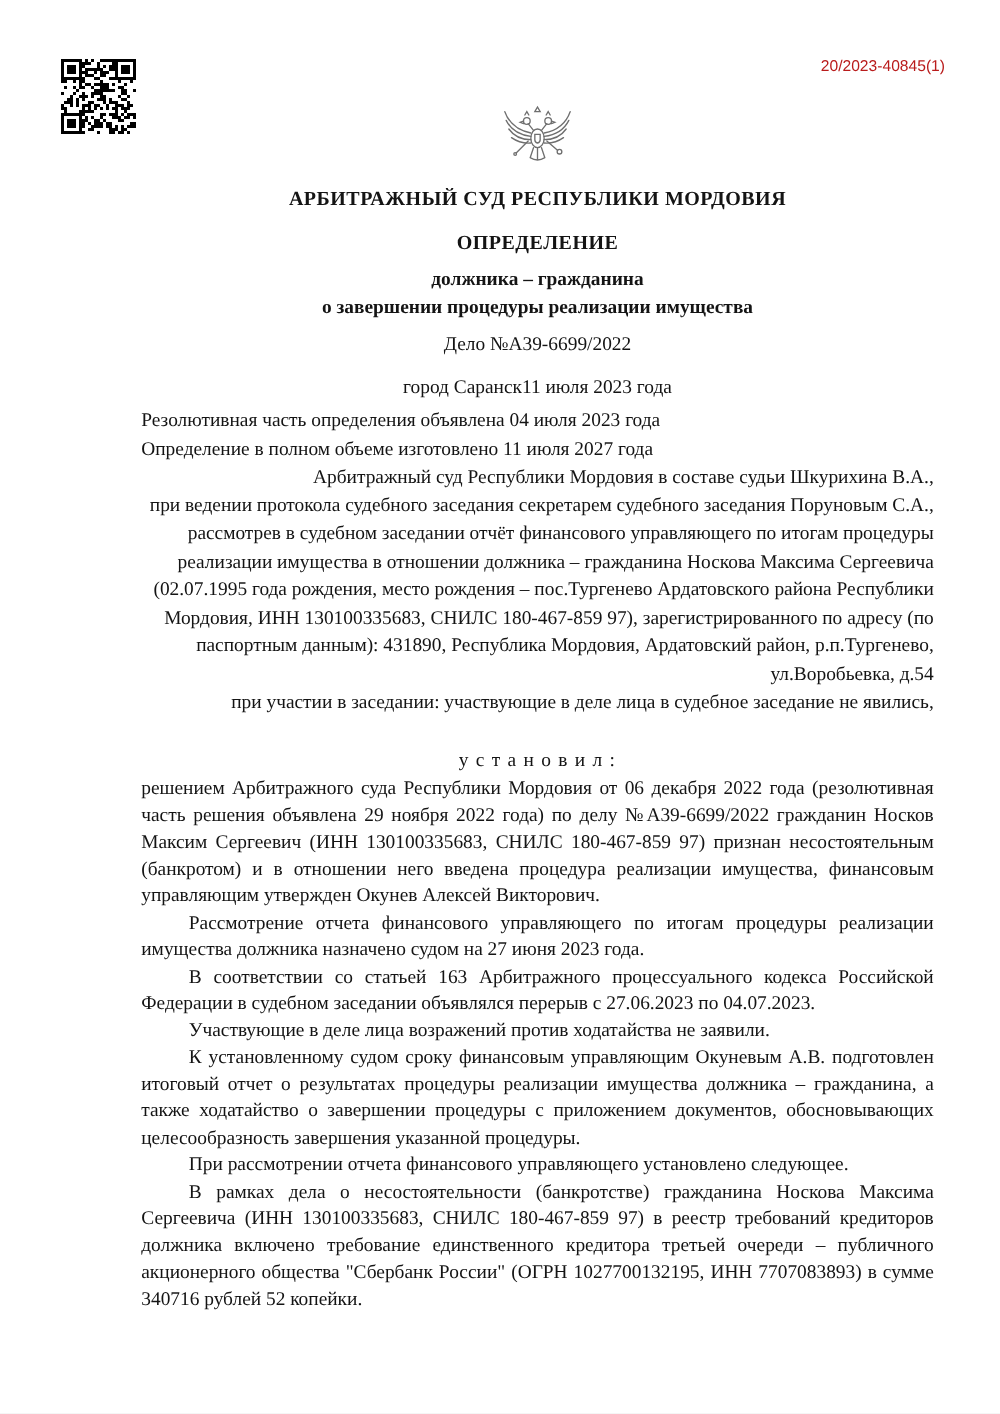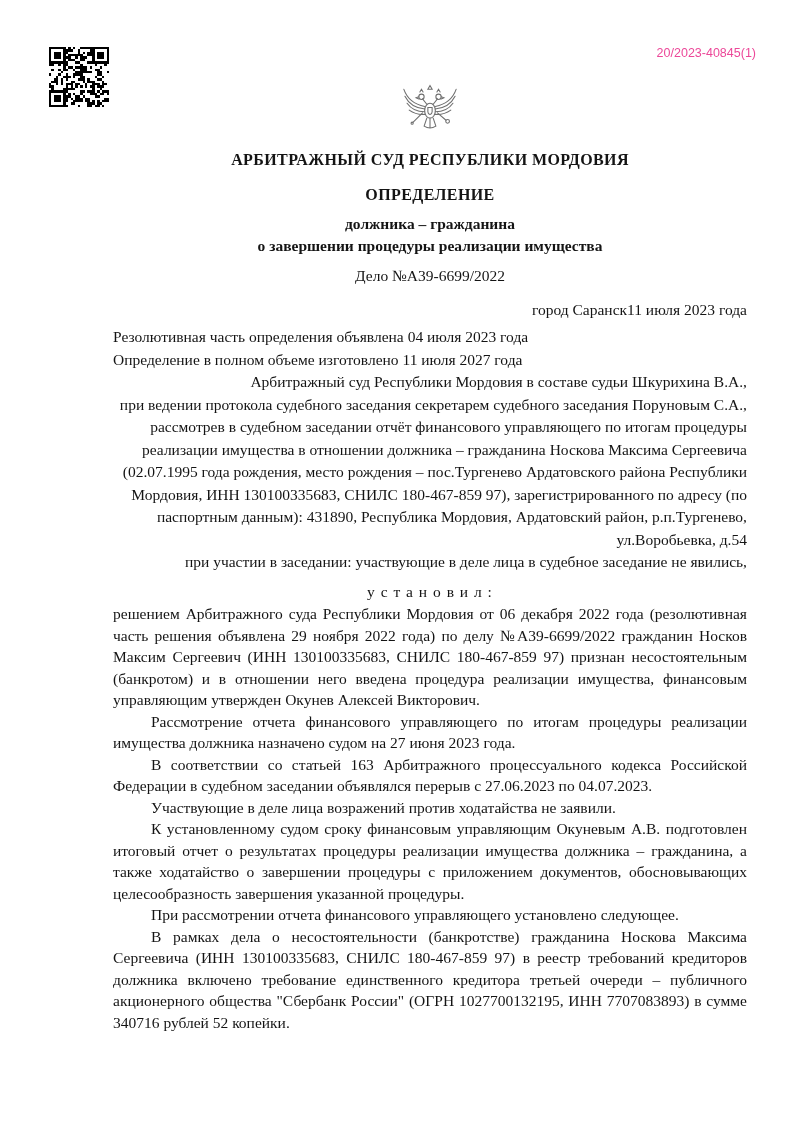--- a/index.html
+++ b/index.html
@@ -11,21 +11,21 @@
     color:#141414;
     overflow:hidden;
     margin:0 auto;
   }
   .qr{
     position:absolute;left:44px;top:42px;width:70px;height:70px;
   }
   .doc-number{
     position:absolute;top:46px;right:44px;
     font-family:"Liberation Sans","DejaVu Sans",sans-serif;
-    font-size:12.5px;color:#ec4899;
+    font-size:12.5px;color:#b91c1c;
   }
   .content{
     position:absolute;left:113px;top:0;width:634px;
   }
   .emblem{margin-top:84px;height:58px;text-align:center;}
   .emblem svg{display:inline-block;}
   .court-name{
     margin-top:8px;text-align:center;font-weight:bold;
     font-size:16px;line-height:20px;letter-spacing:.4px;
   }
@@ -35,31 +35,31 @@
   }
   .subtitle{
     margin-top:8px;text-align:center;font-weight:bold;
     font-size:15.5px;line-height:22px;
   }
   .case-no{
     margin-top:8px;text-align:center;font-weight:normal;
     font-size:15.5px;line-height:22px;
   }
   .meta-row{
-    margin-top:12px;display:flex;justify-content:flex-end;
+    margin-top:12px;display:flex;justify-content:center;
     font-size:15.5px;line-height:22px;
   }
   .announce{margin-top:5px;font-size:15.5px;line-height:22.5px;}
   p.para{
     margin:0;font-size:15.5px;line-height:22.5px;text-align:right;
   }
   .mt4{margin-top:4px;}.mt7{margin-top:7px;}.mt9{margin-top:9px;}
   .just{text-align:justify;}
   .ustanovil{
-    margin-top:7px;text-align:center;font-size:15.5px;line-height:22.5px;
+    margin-top:24px;text-align:center;font-size:15.5px;line-height:22.5px;
     letter-spacing:1px;
   }
   p.bpara{
     margin:0;font-size:15.5px;line-height:21.5px;text-align:justify;
   }
   .ind{text-indent:38px;}
 </style>
 </head>
 <body>
 

